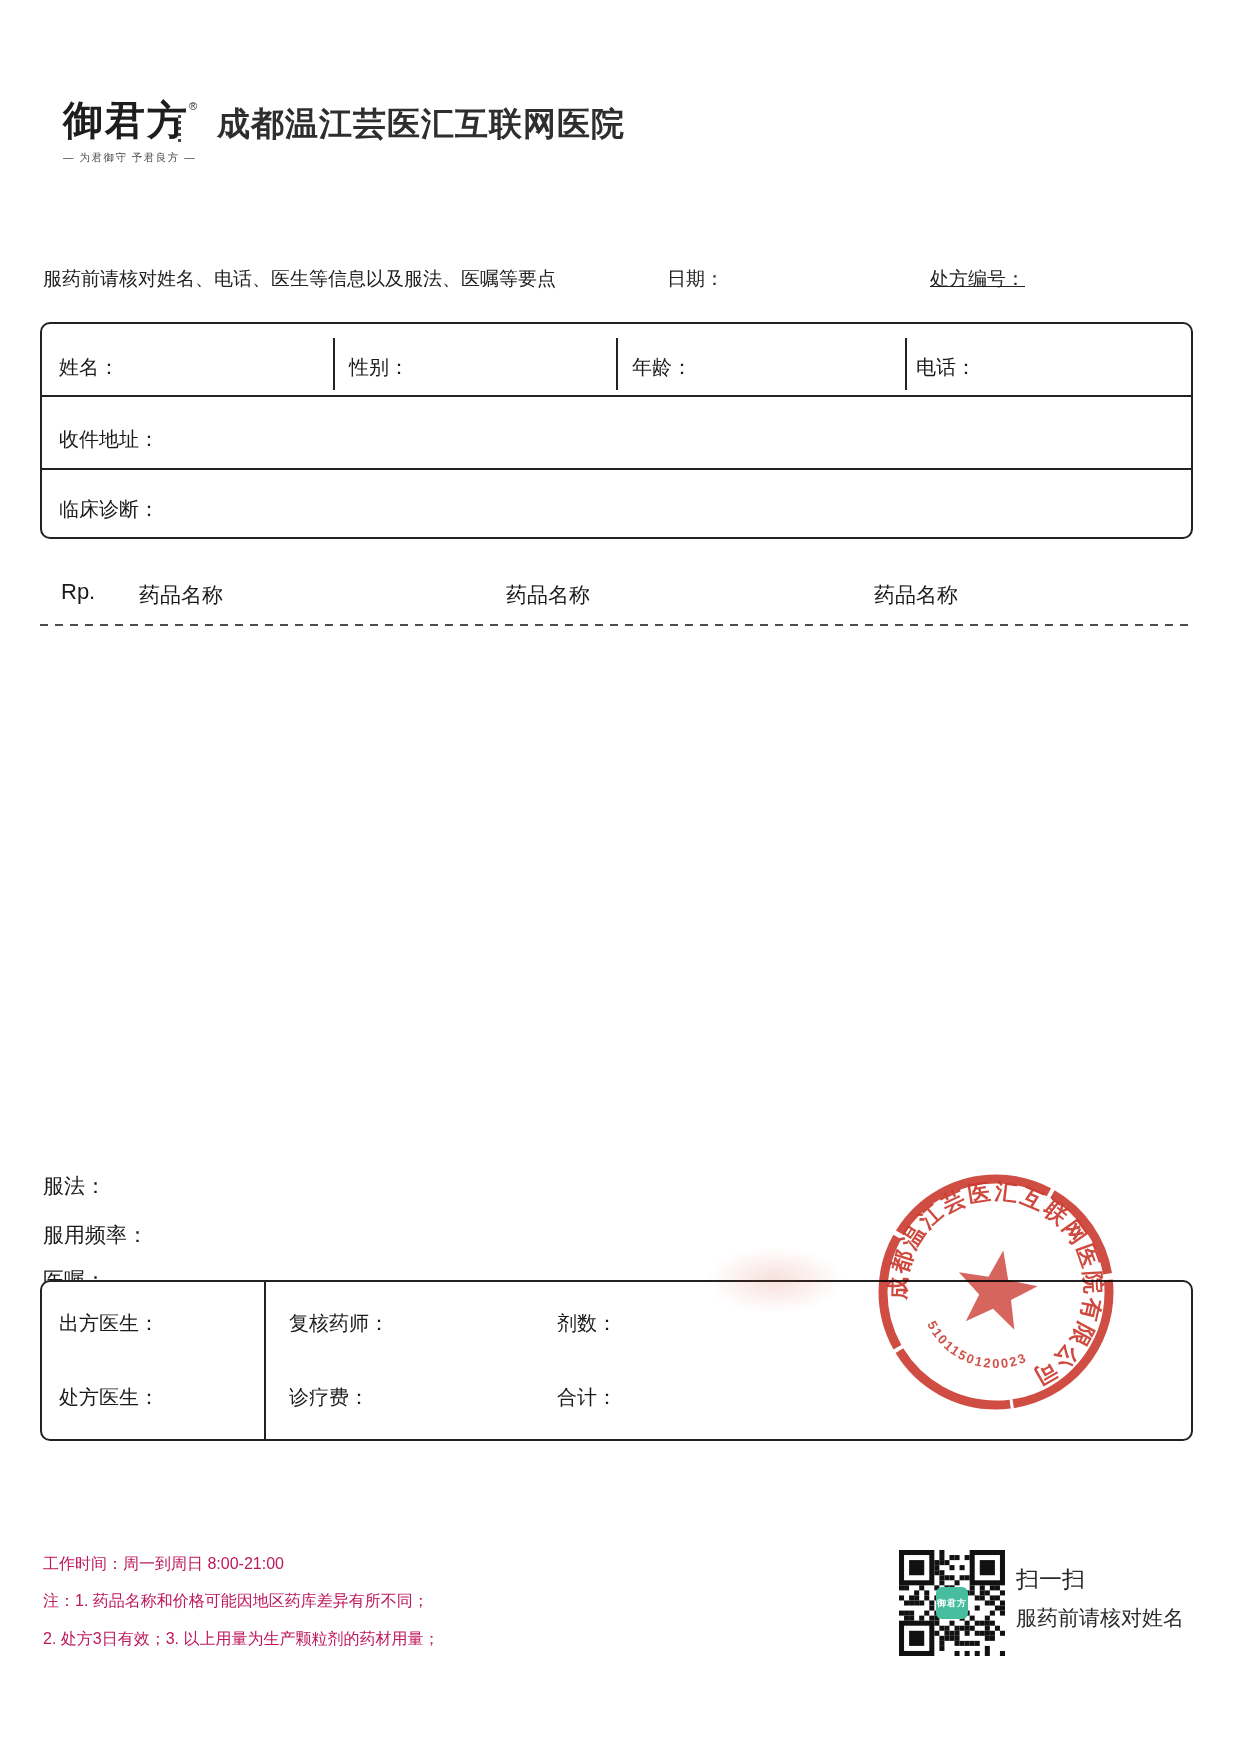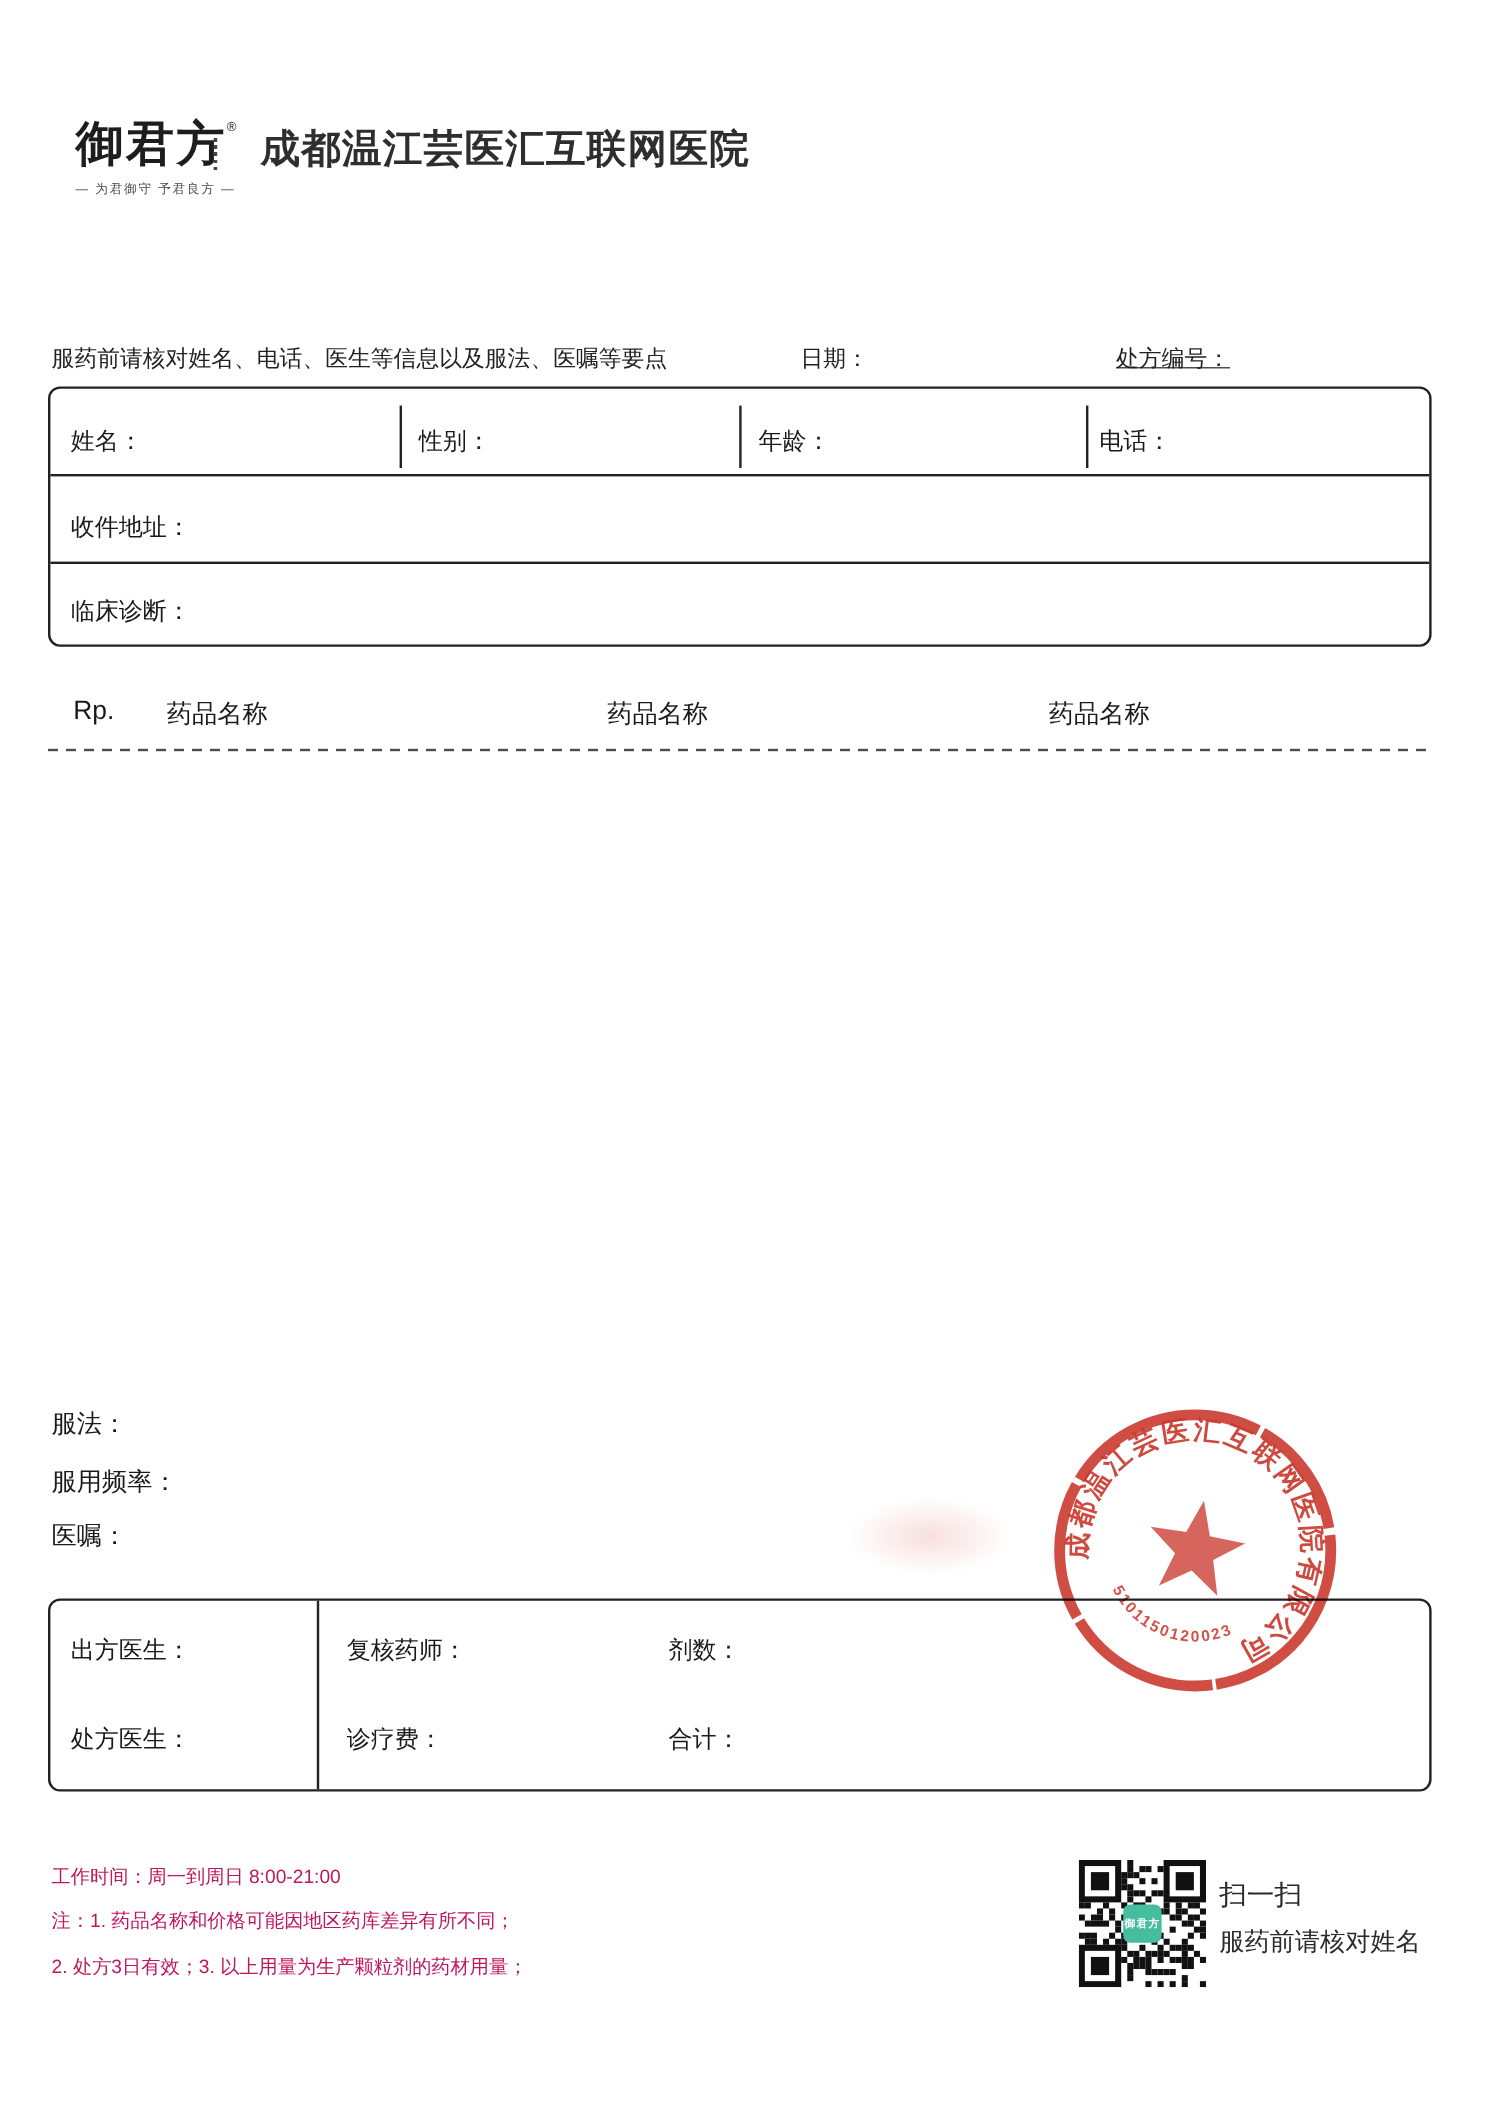--- a/index.html
+++ b/index.html
@@ -5,21 +5,21 @@
   html,body{margin:0;padding:0;background:#ffffff;}
   .page{position:relative;width:1240px;height:1754px;background:#fff;margin:0 auto;
         font-family:"Liberation Sans",sans-serif;color:#222;overflow:hidden;}
   .abs{position:absolute;}
   .logo-text{font-family:"DejaVu Serif","Liberation Serif",serif;font-weight:900;
              font-size:40px;color:#1d1d1d;letter-spacing:2px;line-height:1;}
   .logo-reg{font-size:11px;color:#1d1d1d;vertical-align:top;}
   .logo-vert{width:3px;height:30px;background:repeating-linear-gradient(#444 0 3px,transparent 3px 6px);}
   .logo-tagline{font-size:10.5px;color:#4a4a4a;letter-spacing:1.5px;white-space:nowrap;}
   .hospital-title{font-size:33px;font-weight:700;color:#2e2e2e;letter-spacing:1px;line-height:1.2;}
-  .notice-text{font-size:19px;color:#222;margin-top:20px;}
+  .notice-text{font-size:19px;color:#222;}
   .fieldbox{border:2px solid #222;border-radius:10px;background:#fff;box-sizing:border-box;}
   .boxlabel{font-size:20px;color:#1a1a1a;white-space:nowrap;}
   .hline{height:2px;background:#222;}
   .vline{width:2px;background:#222;}
   .rp-label{font-size:22px;color:#1a1a1a;font-weight:400;}
   .rp-col{font-size:21px;color:#1a1a1a;}
   .dashline{height:2px;background:repeating-linear-gradient(90deg,#4d4d4d 0 8px,transparent 8px 15px);}
   .usage-label{font-size:21px;color:#1a1a1a;}
   .sig-label{font-size:20px;color:#1a1a1a;white-space:nowrap;}
   .footer-text{font-size:16px;color:#be185d;white-space:nowrap;}
@@ -66,21 +66,21 @@
   <div class="abs rp-label" style="left:61px;top:579px;">Rp.</div>
   <div class="abs rp-col" style="left:139px;top:581px;">药品名称</div>
   <div class="abs rp-col" style="left:506px;top:581px;">药品名称</div>
   <div class="abs rp-col" style="left:874px;top:581px;">药品名称</div>
   <div class="abs dashline" style="left:40px;top:624px;width:1153px;"></div>
 
   <div class="abs usage-label" style="left:43px;top:1172px;">服法：</div>
   <div class="abs usage-label" style="left:43px;top:1221px;">服用频率：</div>
   <div class="abs usage-label" style="left:43px;top:1266px;">医嘱：</div>
 
-  <div class="abs fieldbox" style="left:40px;top:1332px;width:1153px;height:161px;">
+  <div class="abs fieldbox" style="left:40px;top:1280px;width:1153px;height:161px;">
     <div class="abs vline" style="left:222px;top:0;height:157px;"></div>
     <div class="abs sig-label" style="left:17px;top:28px;">出方医生：</div>
     <div class="abs sig-label" style="left:247px;top:28px;">复核药师：</div>
     <div class="abs sig-label" style="left:515px;top:28px;">剂数：</div>
     <div class="abs sig-label" style="left:17px;top:102px;">处方医生：</div>
     <div class="abs sig-label" style="left:247px;top:102px;">诊疗费：</div>
     <div class="abs sig-label" style="left:515px;top:102px;">合计：</div>
   </div>
 
   <div class="abs stamp-smudge" style="left:680px;top:1235px;"></div>

